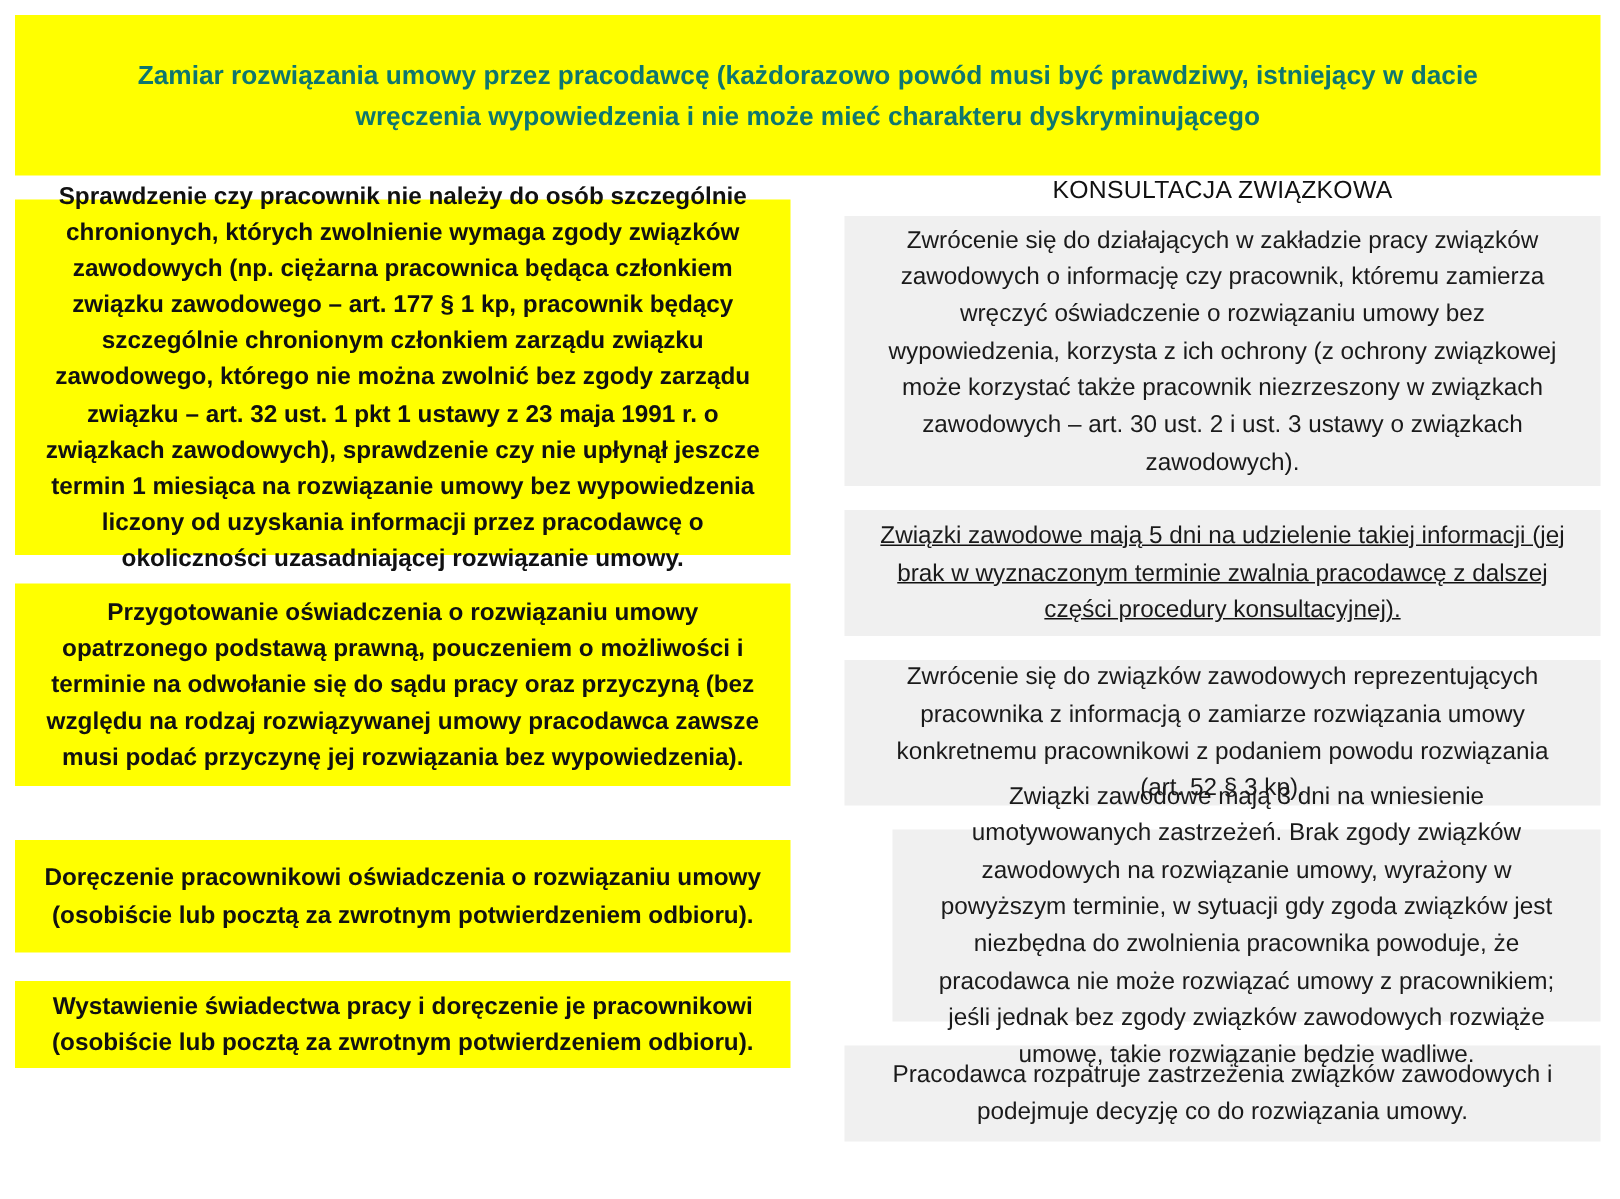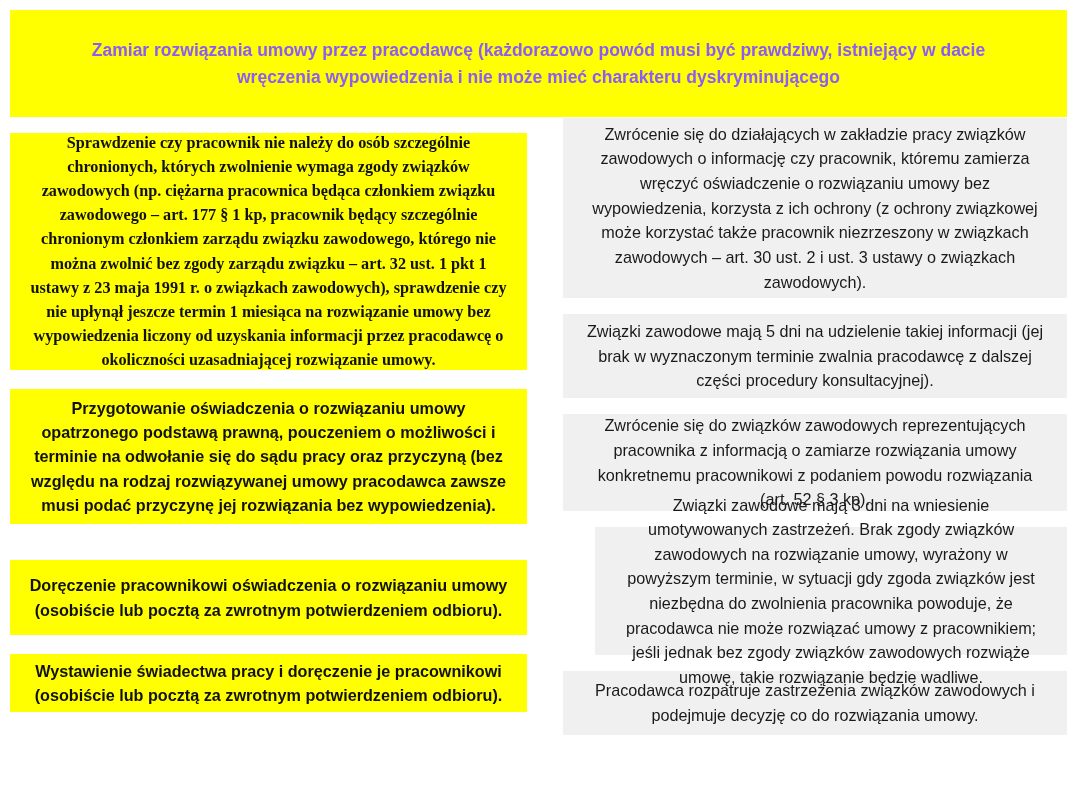--- a/index.html
+++ b/index.html
@@ -34,21 +34,21 @@
     display: flex;
     align-items: center;
     justify-content: center;
     padding: 0 60px;
   }
   .banner-text {
     font-size: 17.5px;
     font-weight: bold;
     line-height: 1.5;
     text-align: center;
-    color: #8b5cf6;
+    color: #0f766e;
   }
 
   
   .col-left {
     position: absolute;
     left: 10px;
     top: 133px;
     width: 517px;
   }
   .col-right {
@@ -97,27 +97,27 @@
     margin-bottom: 16px;
   }
   .gbox p {
     margin: 0;
     font-size: 16.2px;
     line-height: 1.52;
     color: #1a1a1a;
   }
 
   
-  .ybox-1 { height: 237px; font-family: Liberation Serif, serif; }
+  .ybox-1 { height: 237px; }
   .ybox-2 { height: 135px; margin-top: 16px; }
   .ybox-3 { height: 75px; margin-top: 36px; }
   .ybox-4 { height: 58px; }
 
   .gbox-1 { height: 180px; }
-  .gbox-2 { height: 84px; }
+  .gbox-2 { height: 84px; text-decoration: underline; }
   .gbox-3 { height: 97px; }
   .gbox-4 { height: 128px; margin-left: 32px; }
   .gbox-5 { height: 64px; margin-bottom: 0; }
 </style>
 </head>
 <body>
 
 <div class="page">
 
   <div class="banner">
@@ -139,20 +139,21 @@
     </div>
 
     <div class="ybox ybox-4">
       <p>Wystawienie świadectwa pracy i doręczenie je pracownikowi (osobiście lub pocztą za zwrotnym potwierdzeniem odbioru).</p>
     </div>
 
   </div>
 
   <div class="col-right">
 
+    <div class="right-heading">KONSULTACJA ZWIĄZKOWA</div>
 
     <div class="gbox gbox-1">
       <p>Zwrócenie się do działających w zakładzie pracy związków zawodowych o informację czy pracownik, któremu zamierza wręczyć oświadczenie o rozwiązaniu umowy bez wypowiedzenia, korzysta z ich ochrony (z ochrony związkowej może korzystać także pracownik niezrzeszony w związkach zawodowych – art. 30 ust. 2 i ust. 3 ustawy o związkach zawodowych).</p>
     </div>
 
     <div class="gbox gbox-2">
       <p>Związki zawodowe mają 5 dni na udzielenie takiej informacji (jej brak w wyznaczonym terminie zwalnia pracodawcę z dalszej części procedury konsultacyjnej).</p>
     </div>
 
     <div class="gbox gbox-3">

